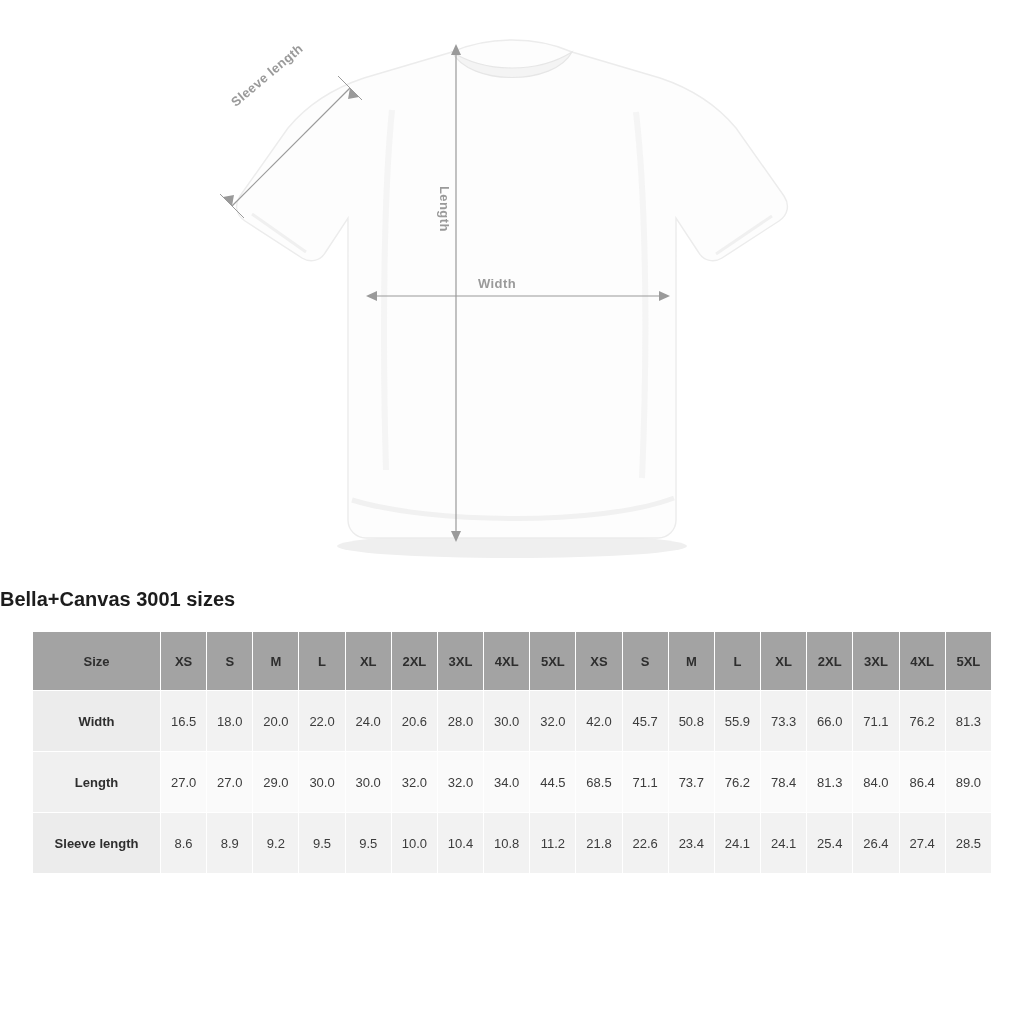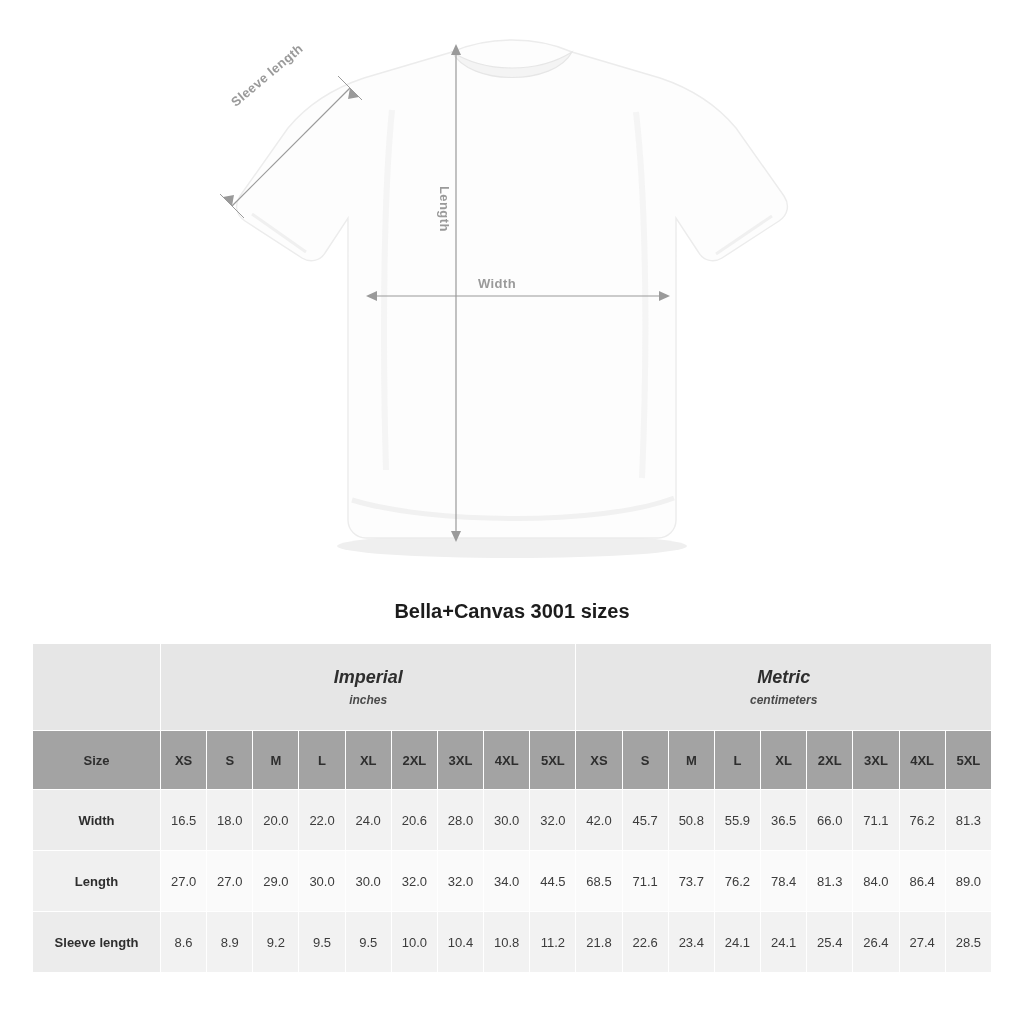--- a/index.html
+++ b/index.html
@@ -48,22 +48,21 @@
     transform: rotate(90deg);
     transform-origin: left top;
   }
   #label-width {
     left: 478px;
     top: 276px;
   }
 
   
   #title-block {
-    text-align: center;
-    margin-top: 20px;
+    margin-top: 8px;
   }
   #chart-title {
     font-size: 20px;
     font-weight: bold;
     color: #1c1c1c;
     margin: 0;
   }
   #chart-note {
     font-size: 13px;
     font-style: italic;
@@ -203,31 +202,20 @@
 <div id="title-block">
   <h1 id="chart-title">Bella+Canvas 3001 sizes</h1>
 </div>
 
 <div id="table-wrap">
   <table>
     <colgroup>
       <col class="label-col">
     </colgroup>
     <thead>
-      <tr>
-        <th class="corner-cell"></th>
-        <th class="unit-head" colspan="9">
-          <span class="unit-name">Imperial</span>
-          <span class="unit-sub">inches</span>
-        </th>
-        <th class="unit-head" colspan="9">
-          <span class="unit-name">Metric</span>
-          <span class="unit-sub">centimeters</span>
-        </th>
-      </tr>
       <tr class="size-head-row">
         <th>Size</th>
         <th>XS</th>
         <th>S</th>
         <th>M</th>
         <th>L</th>
         <th>XL</th>
         <th>2XL</th>
         <th>3XL</th>
         <th>4XL</th>
@@ -252,21 +240,21 @@
         <td class="val">22.0</td>
         <td class="val">24.0</td>
         <td class="val">20.6</td>
         <td class="val">28.0</td>
         <td class="val">30.0</td>
         <td class="val">32.0</td>
         <td class="val">42.0</td>
         <td class="val">45.7</td>
         <td class="val">50.8</td>
         <td class="val">55.9</td>
-        <td class="val">36.5</td>
+        <td class="val">73.3</td>
         <td class="val">66.0</td>
         <td class="val">71.1</td>
         <td class="val">76.2</td>
         <td class="val">81.3</td>
       </tr>
       <tr>
         <td class="row-label">Length</td>
         <td class="val">27.0</td>
         <td class="val">27.0</td>
         <td class="val">29.0</td>

